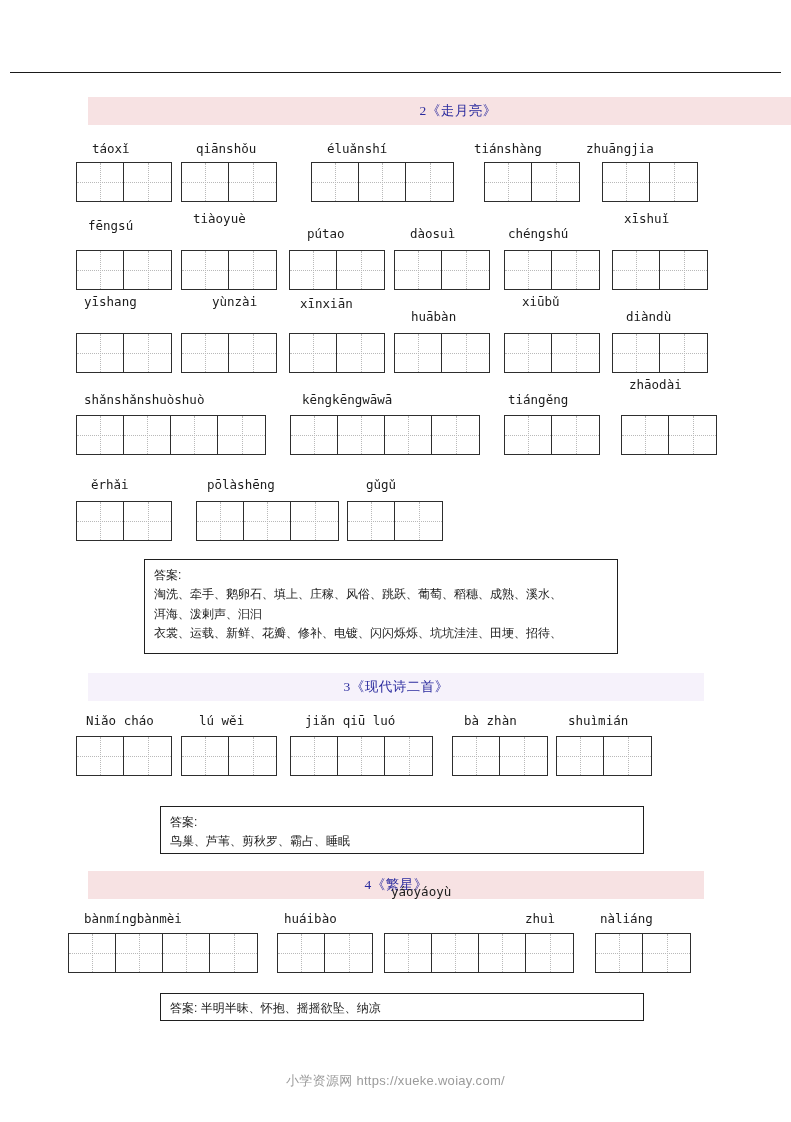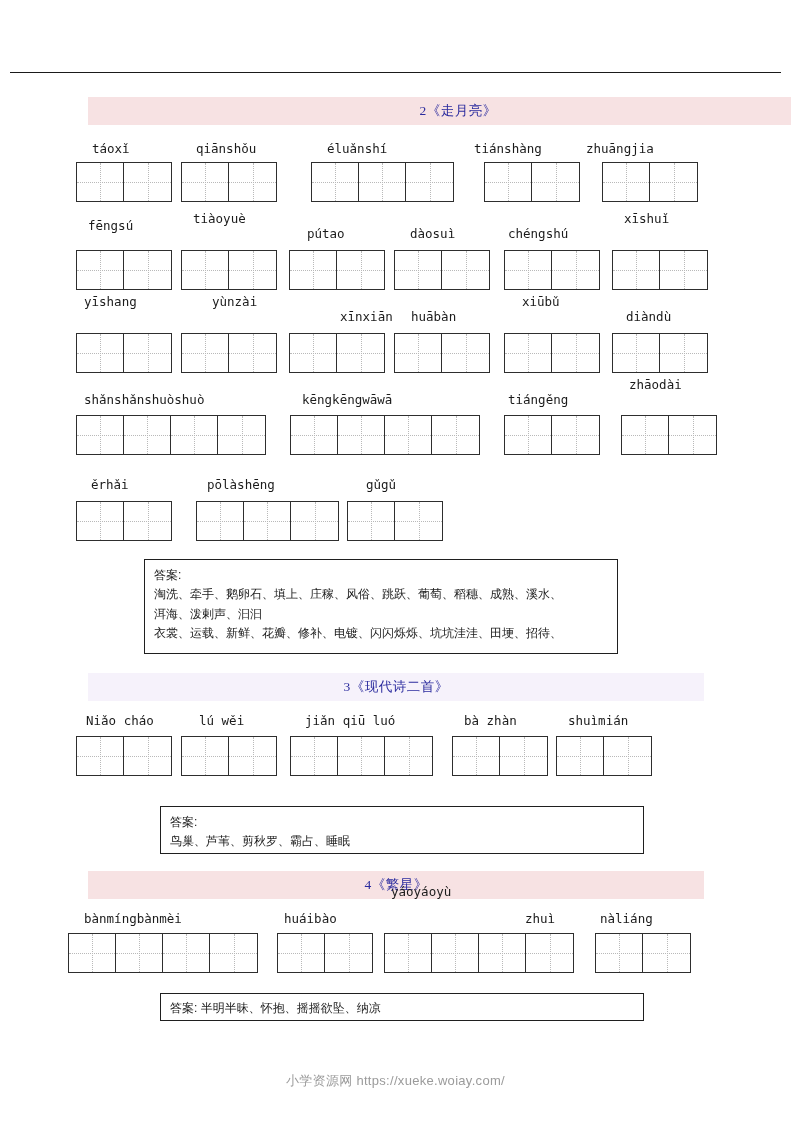--- a/index.html
+++ b/index.html
@@ -175,21 +175,21 @@
       <div class="cell"></div>
       <div class="cell"></div>
     </div>
   <div class="grid" style="left:612px; top:250px;">
       <div class="cell"></div>
       <div class="cell"></div>
     </div>
 
   <div class="pinyin" style="left:84px;  top:294px;">yīshang</div>
   <div class="pinyin" style="left:196px; top:294px;margin-left:16px;">yùnzài</div>
-  <div class="pinyin" style="left:300px; top:309px;margin-left:40px;">xīnxiān</div>
+  <div class="pinyin" style="left:300px; top:296px;">xīnxiān</div>
   <div class="pinyin" style="left:411px; top:309px;">huābàn</div>
   <div class="pinyin" style="left:522px; top:294px;">xiūbǔ</div>
   <div class="pinyin" style="left:626px; top:309px;">diàndù</div>
 
   <div class="grid" style="left:76px;  top:333px;">
       <div class="cell"></div>
       <div class="cell"></div>
     </div>
   <div class="grid" style="left:181px; top:333px;">
       <div class="cell"></div>

